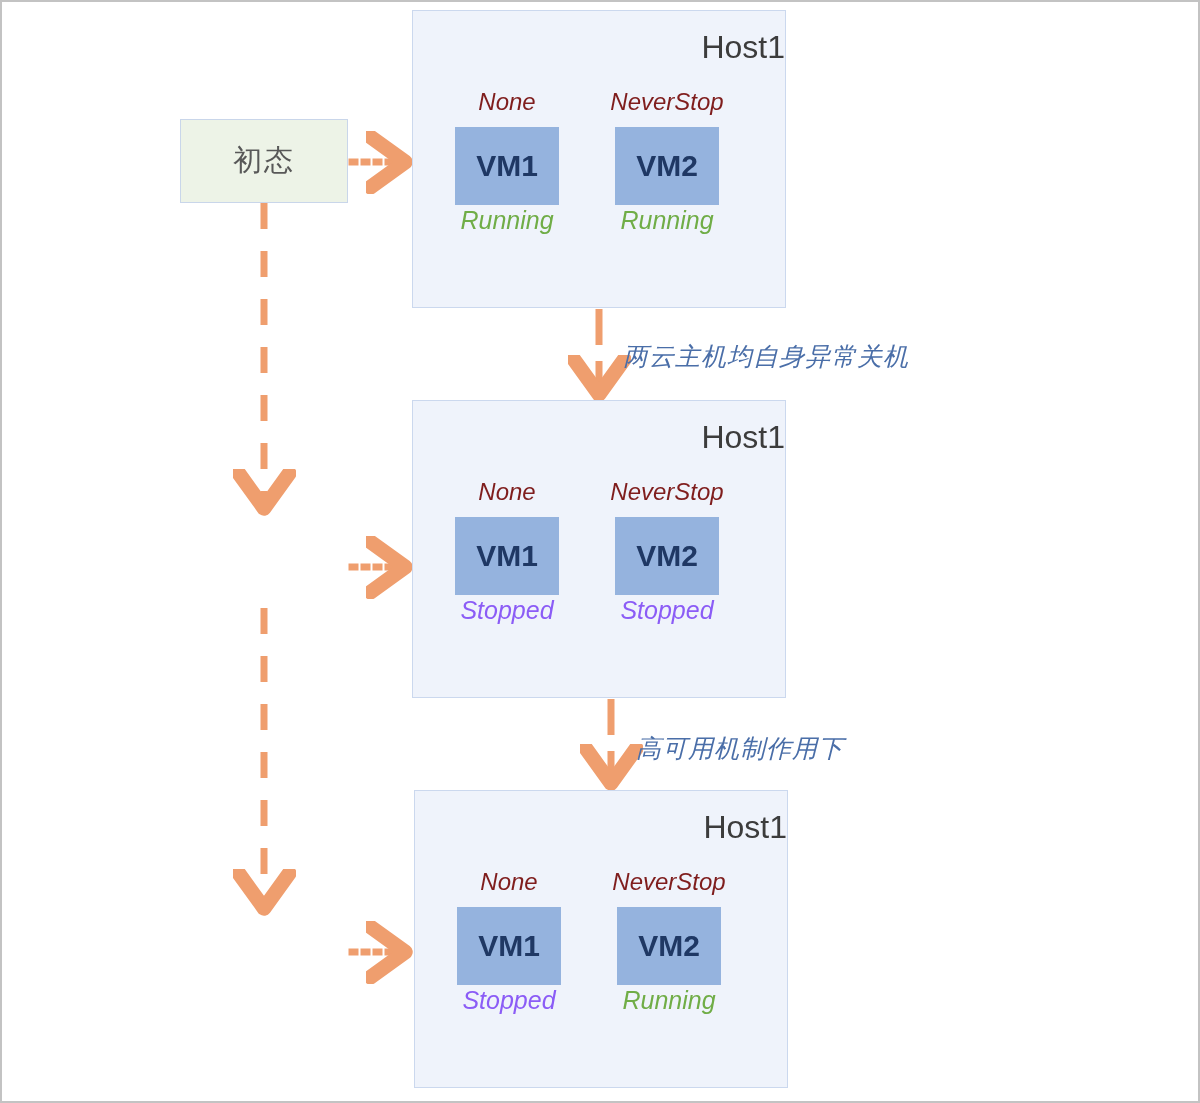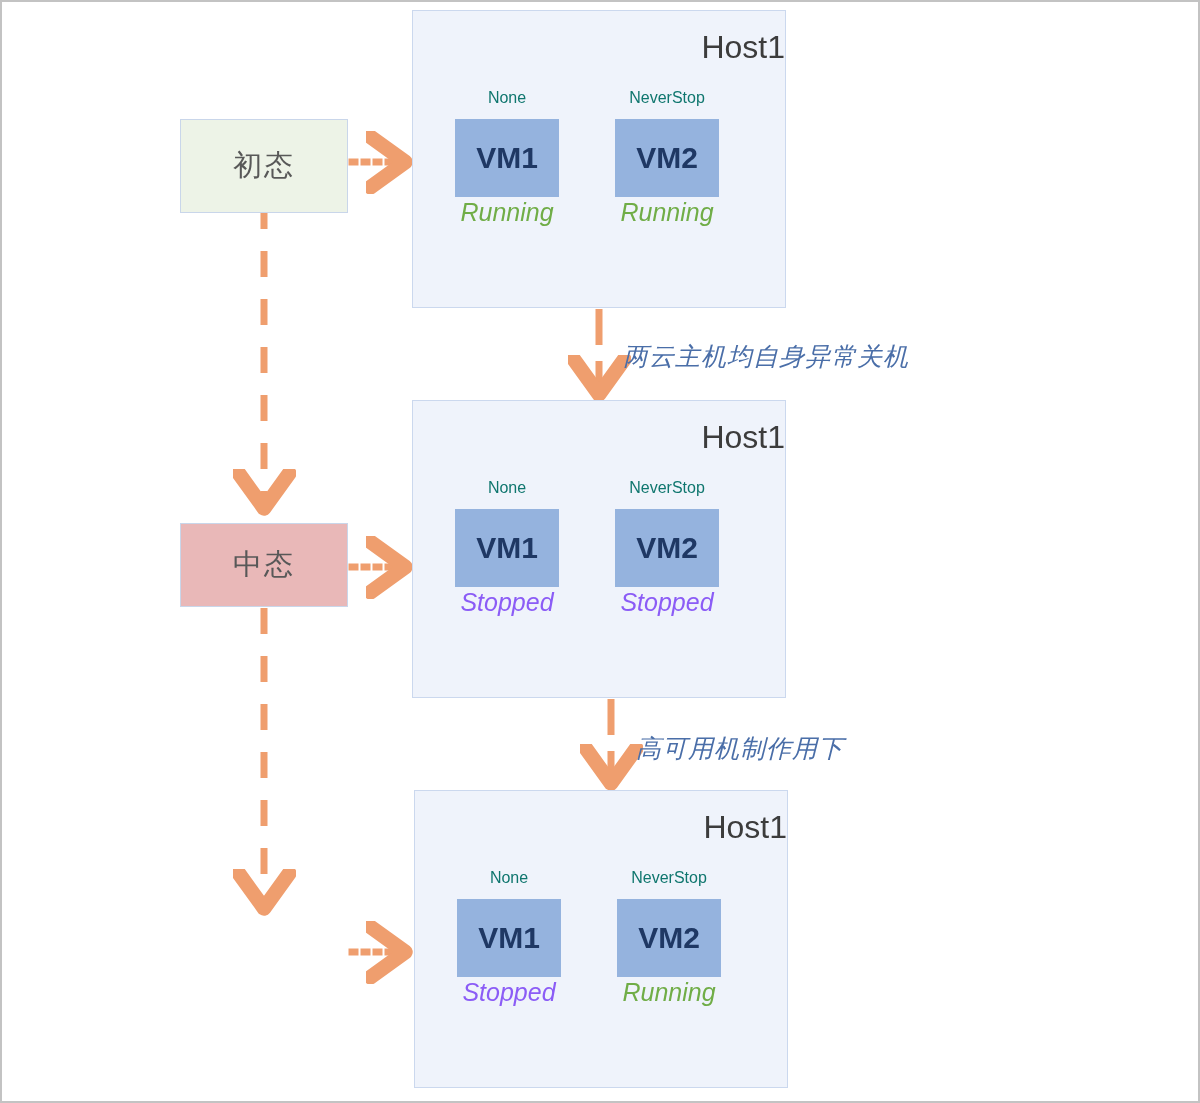--- a/index.html
+++ b/index.html
@@ -57,22 +57,23 @@
   .vm-group {
     position: absolute;
     top: 78px;
     width: 148px;
     text-align: center;
   }
   .vm-group.left  { left: 20px; }
   .vm-group.right { left: 180px; }
 
   .vm-policy {
-    font-size: 16px;
-    color: #0f766e;
+    font-size: 24px;
+    font-style: italic;
+    color: #7f1d1d;
     line-height: 1.1;
     white-space: nowrap;
   }
   .vm-chip {
     margin: 12px auto 0 auto;
     width: 104px;
     height: 78px;
     background: #95b3de;
     display: flex;
     align-items: center;
@@ -128,27 +129,24 @@
 
     <line x1="350" y1="565" x2="402" y2="565" stroke="#ef9e6e" stroke-width="7" stroke-dasharray="3 9" stroke-linecap="square" marker-end="url(#chev)"></line>
 
     <line x1="350" y1="950" x2="402" y2="950" stroke="#ef9e6e" stroke-width="7" stroke-dasharray="3 9" stroke-linecap="square" marker-end="url(#chev)"></line>
 
     <line x1="597" y1="307" x2="597" y2="391" stroke="#ef9e6e" stroke-width="7" stroke-dasharray="36 16" marker-end="url(#chev)"></line>
 
     <line x1="609" y1="697" x2="609" y2="780" stroke="#ef9e6e" stroke-width="7" stroke-dasharray="36 16" marker-end="url(#chev)"></line>
   </svg>
 
-  <div class="state-box initial" style="left:178px; top:117px; width:168px; height:94px;">
+  <div class="state-box initial" style="left:178px; top:117px; width:168px; height:84px;">
     <span>初态</span>
   </div>
 
-  <div class="state-box middle" style="left:178px; top:521px; width:168px; height:84px;">
-    <span>中态</span>
-  </div>
 
 
   <div class="host-box" style="left:410px; top:8px; width:374px; height:298px;">
     <div class="host-title">Host1</div>
 
     <div class="vm-group left">
       <div class="vm-policy">None</div>
       <div class="vm-chip">VM1</div>
       <div class="vm-status running">Running</div>
     </div>

